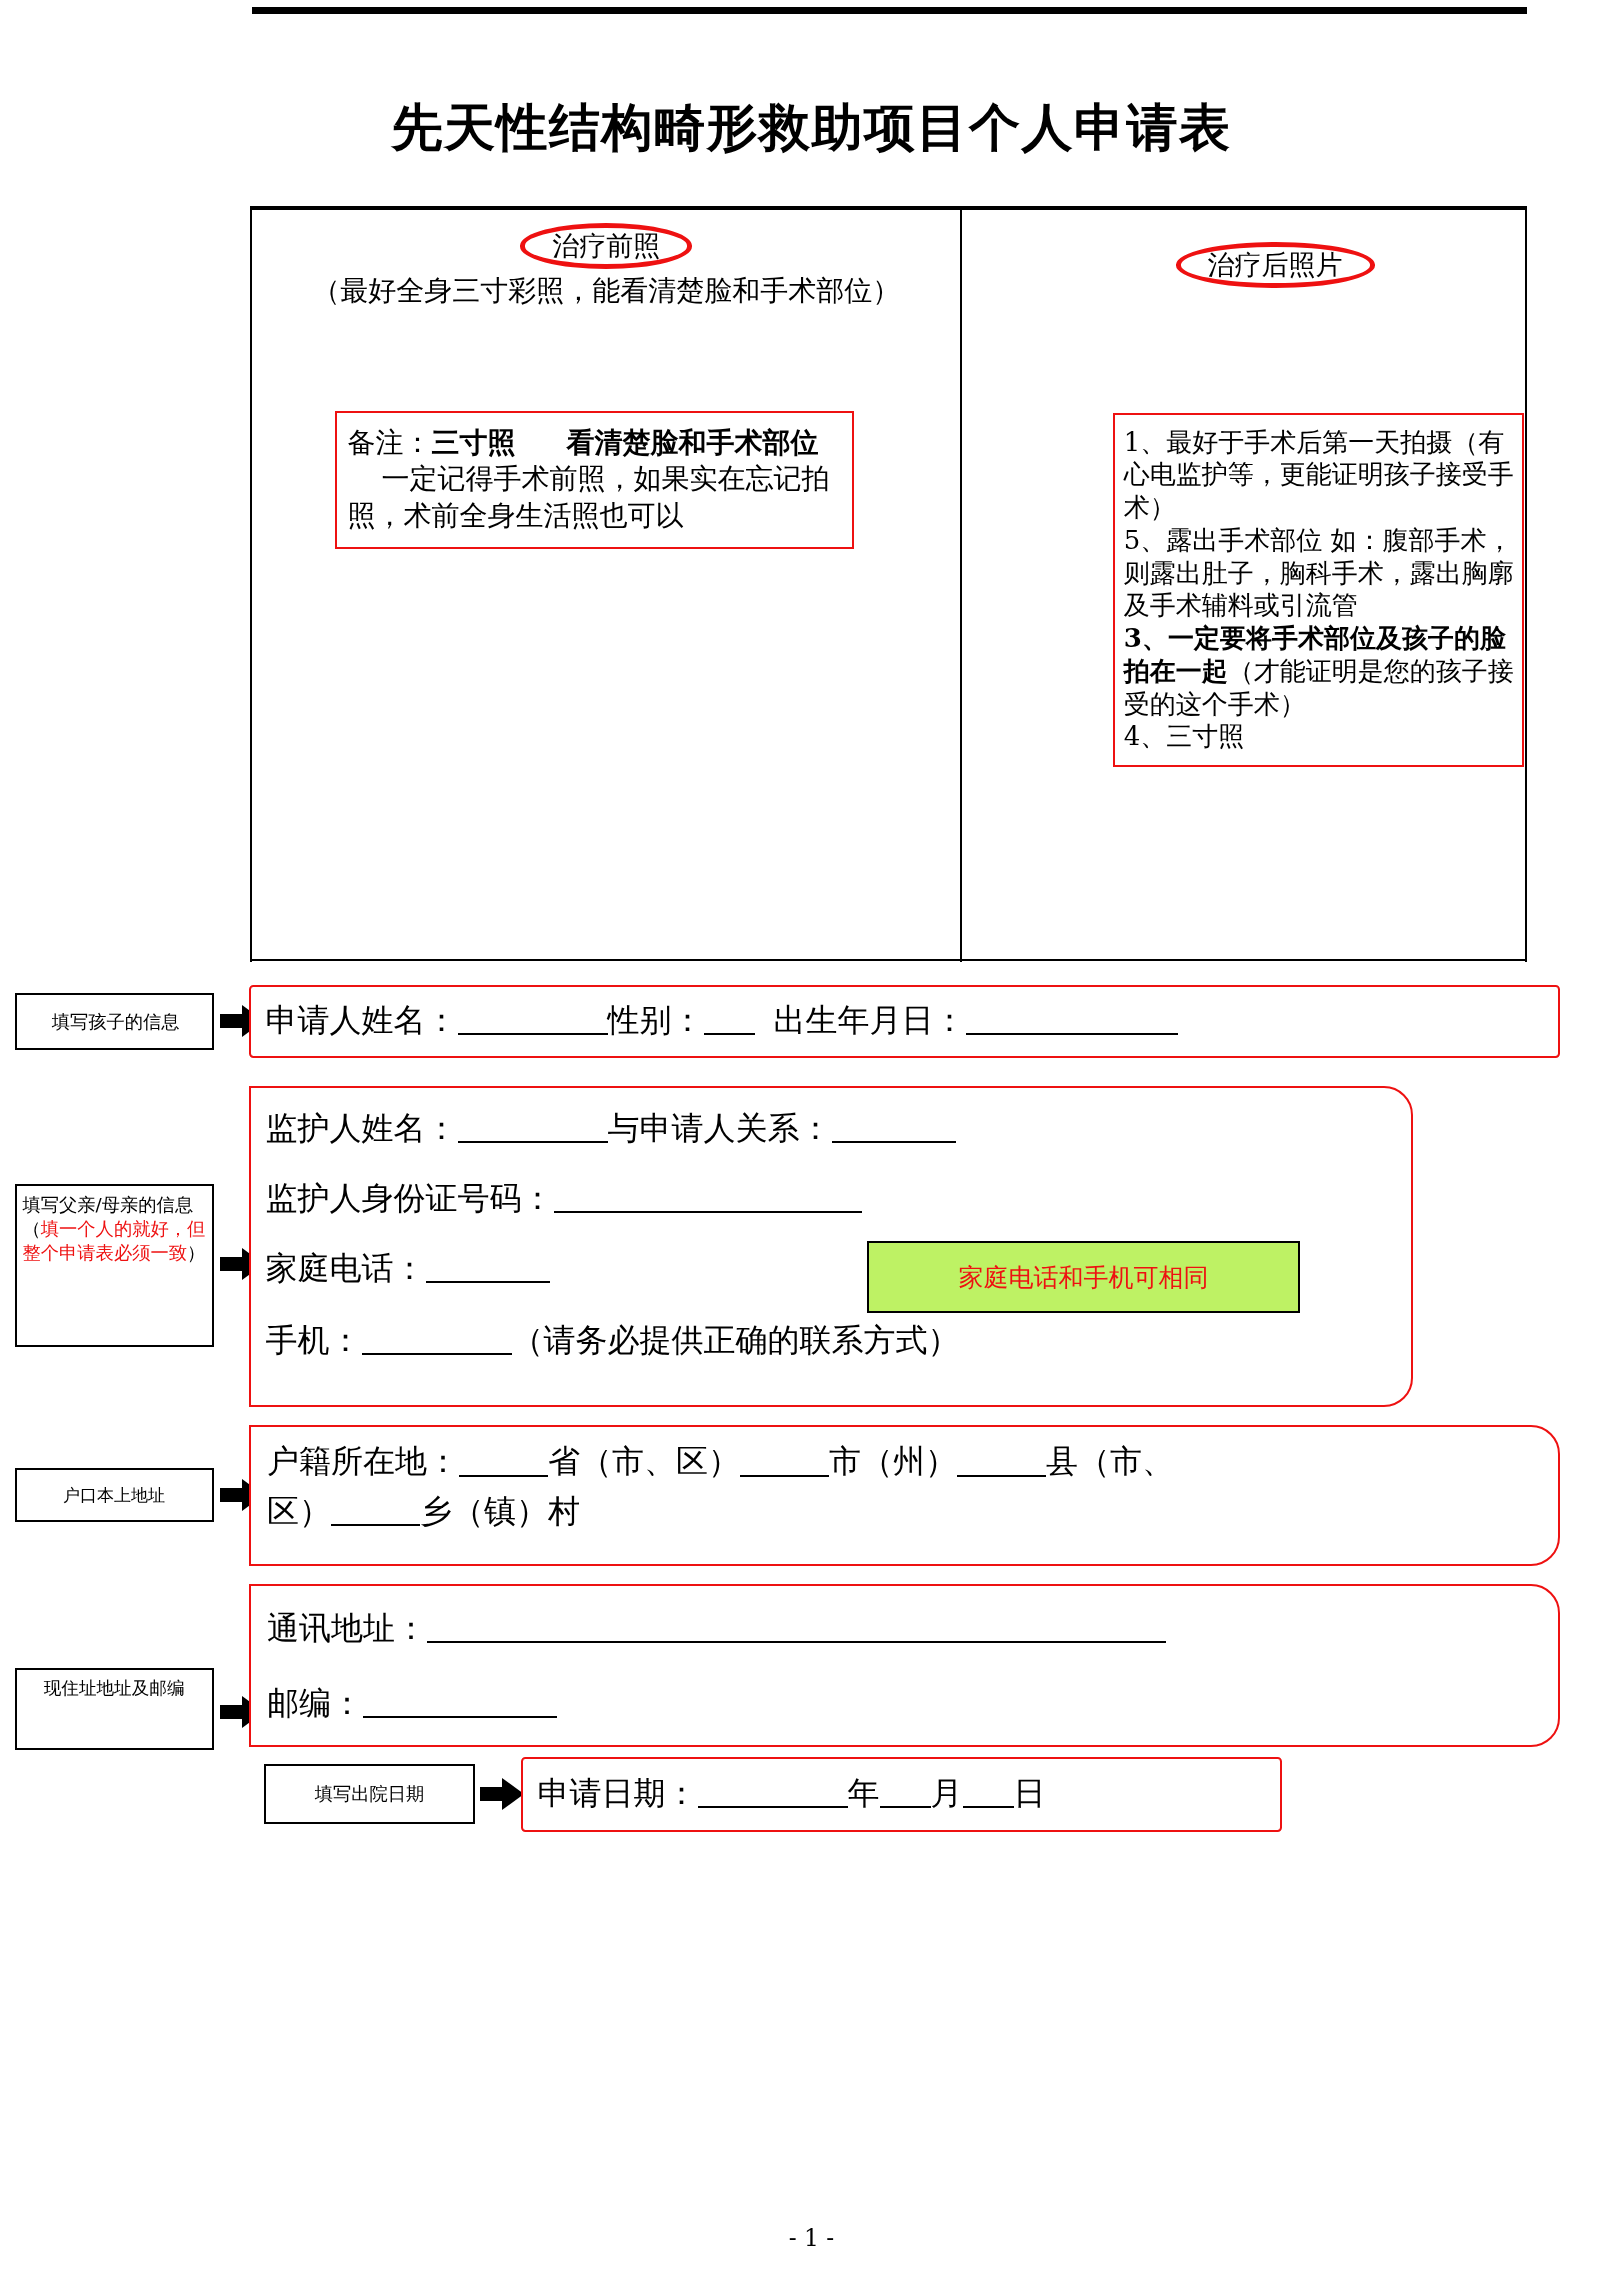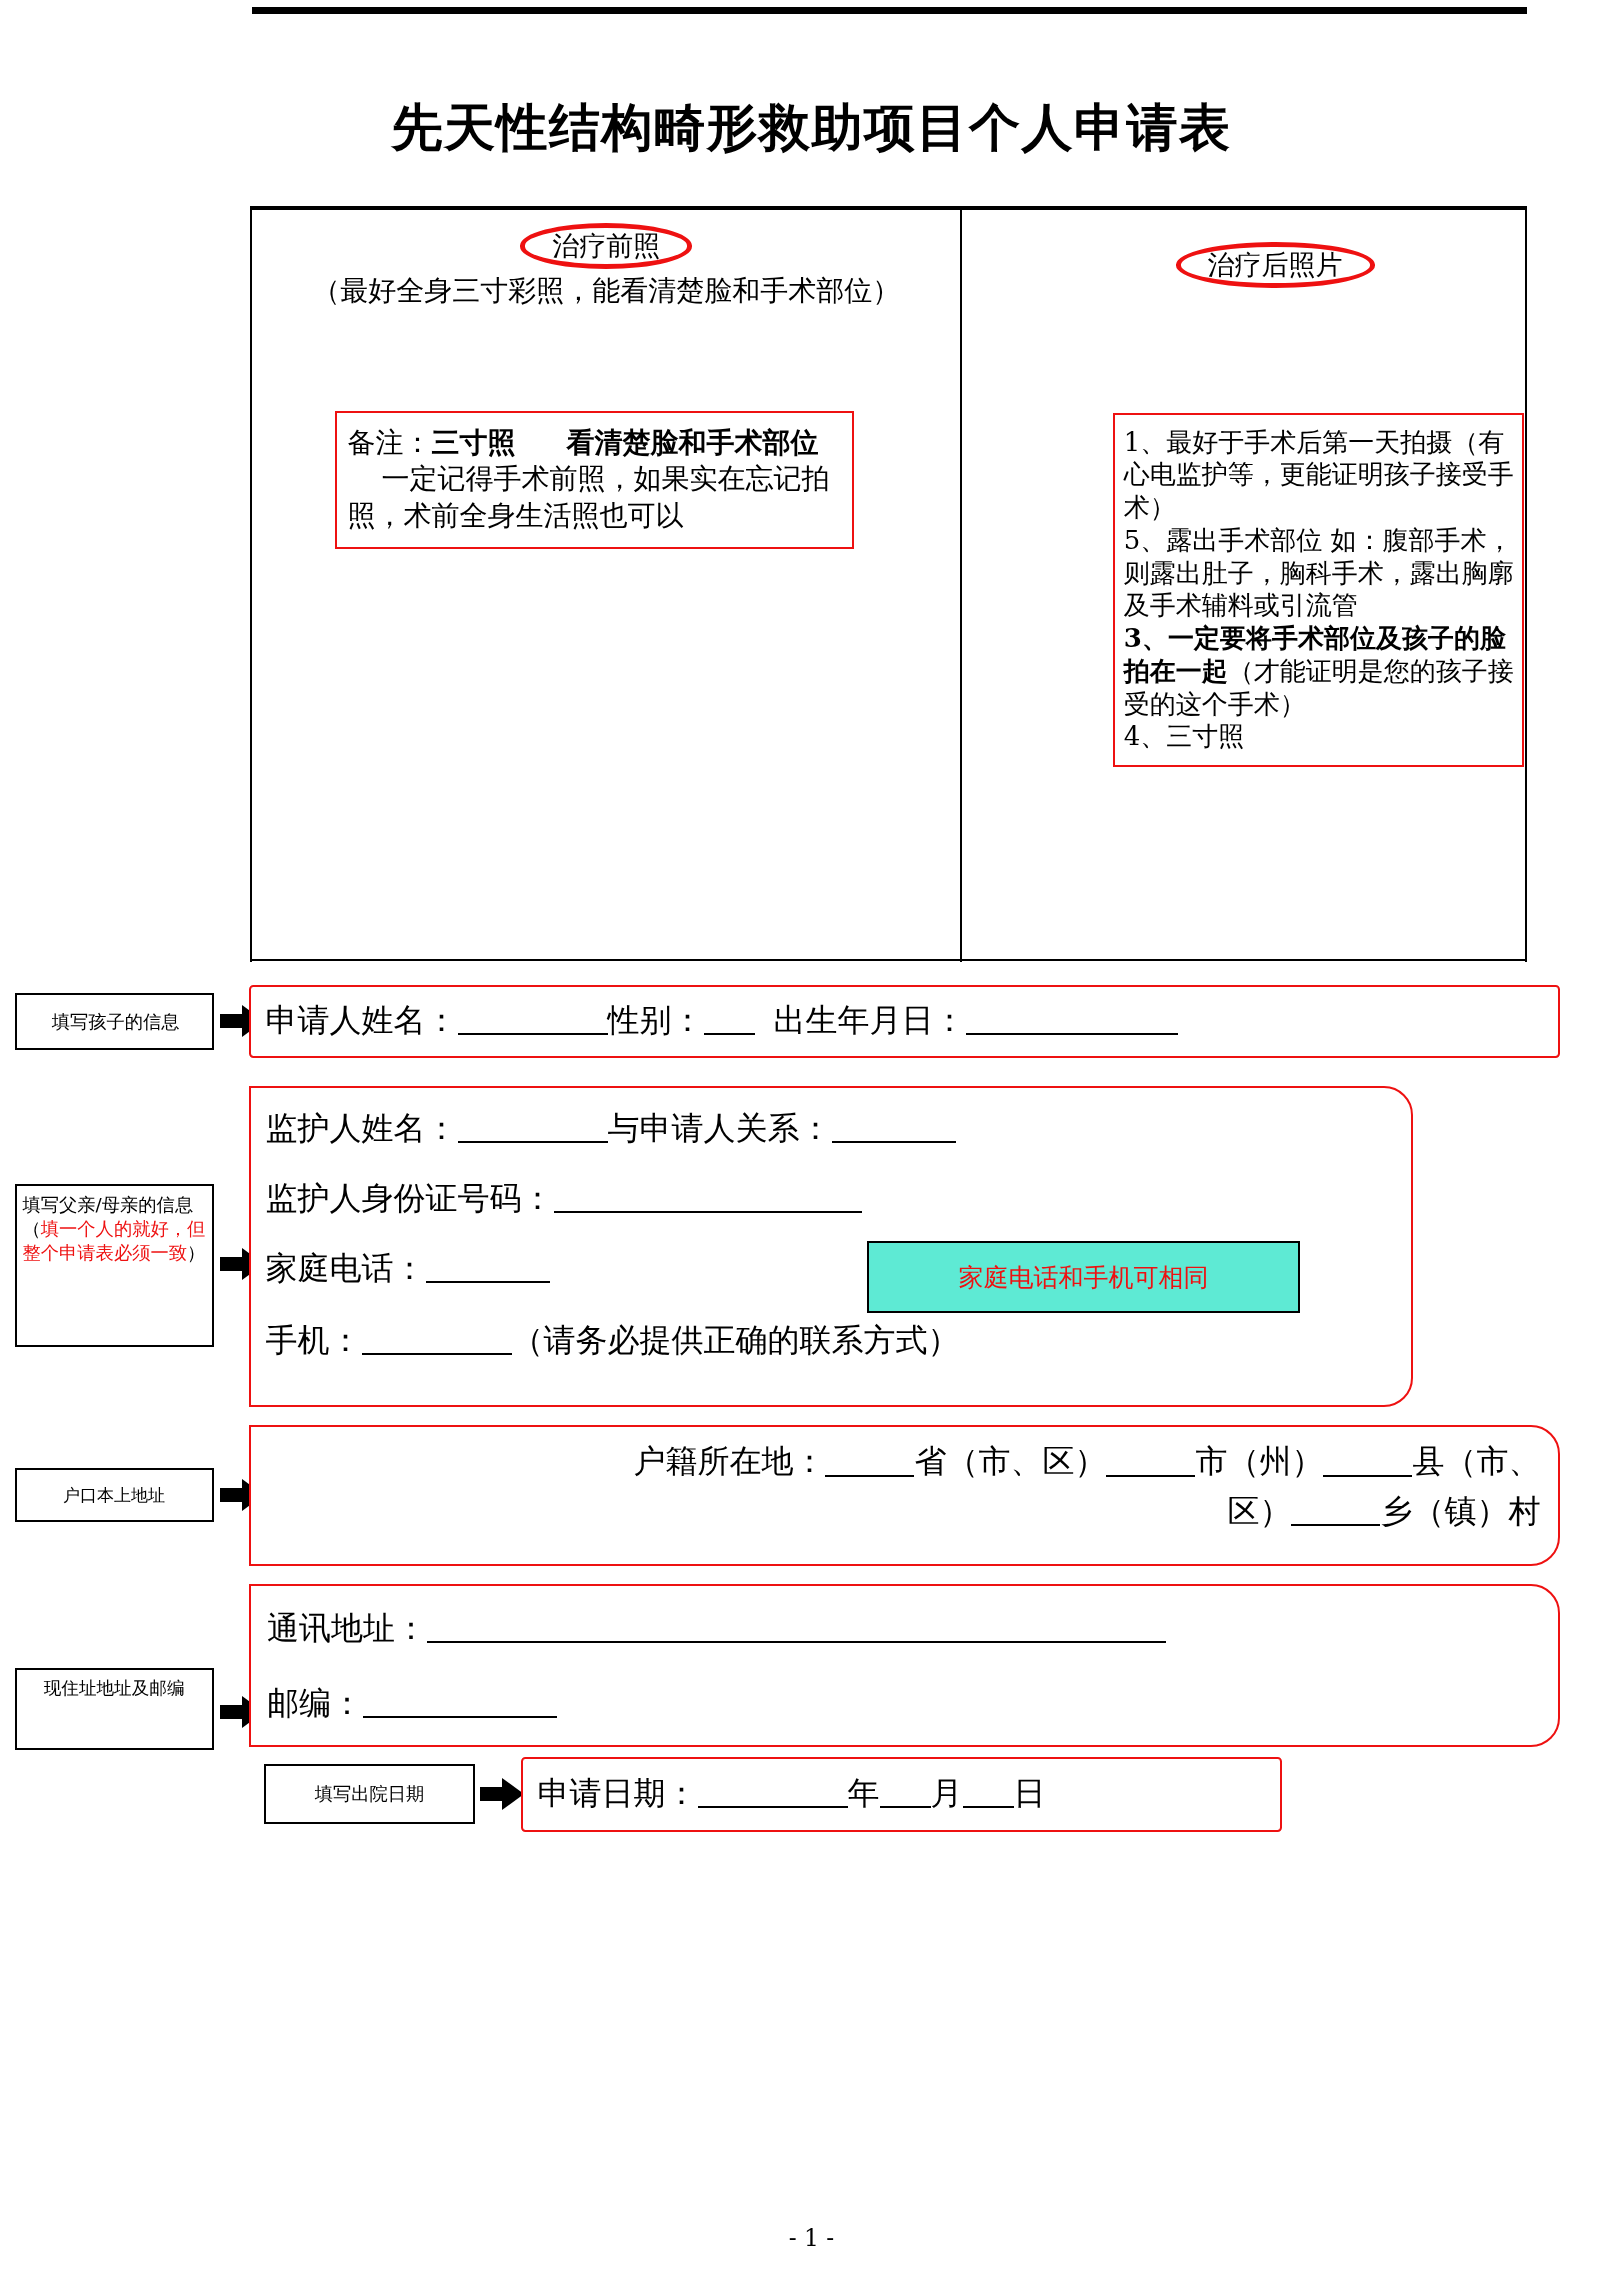--- a/index.html
+++ b/index.html
@@ -219,21 +219,21 @@
     position: absolute;
     border: 2.9px solid #000;
     box-sizing: border-box;
     color: #ee1111;
     font-family: Liberation Serif, serif;
     font-size: 25px;
     display: flex;
     align-items: center;
     justify-content: center;
     white-space: nowrap;
-    background: #5eead4;
+    background: #bef264;
   }
 
   .page-footer {
     position: absolute;
     left: 0;
     top: 2224px;
     width: 1623px;
     text-align: center;
     font-family: "DejaVu Serif", "Liberation Serif", serif;
     font-size: 23.4px;
@@ -333,21 +333,21 @@
 
   <div class="callout" style="left:14.6px; top:1468px; width:199px; height:54px; font-size:17px;">
     <span>户口本上地址</span>
   </div>
   <div class="arrow" style="left:220px; top:1479px;">
     <span class="shaft"></span>
       <span class="head"></span>
   </div>
 
   <div class="field-box rounded-r" style="left:249px; top:1425px; width:1311px; height:141px;">
-    <div class="fline-wrap" style="padding:10.3px 17.6px 0 16px;text-align:right;">
+    <div class="fline-wrap" style="padding:10.3px 17.6px 0 16px;">
       <span>户籍所在地：</span><span class="ul ul-s"></span><span>省（市、区）</span><span class="ul ul-s"></span><span>市（州）</span><span class="ul ul-s"></span><span>县（市、</span><br><span>区）</span><span class="ul ul-s"></span><span>乡（镇）村</span>
     </div>
   </div>
 
   <div class="callout" style="left:14.6px; top:1668px; width:199px; height:82px; font-size:17.6px; align-items:flex-start;">
     <span style="display:block;text-align:left;padding-top:2.9px;">现住址地址及邮编</span>
   </div>
   <div class="arrow" style="left:220px; top:1696px;">
     <span class="shaft"></span>
       <span class="head"></span>

